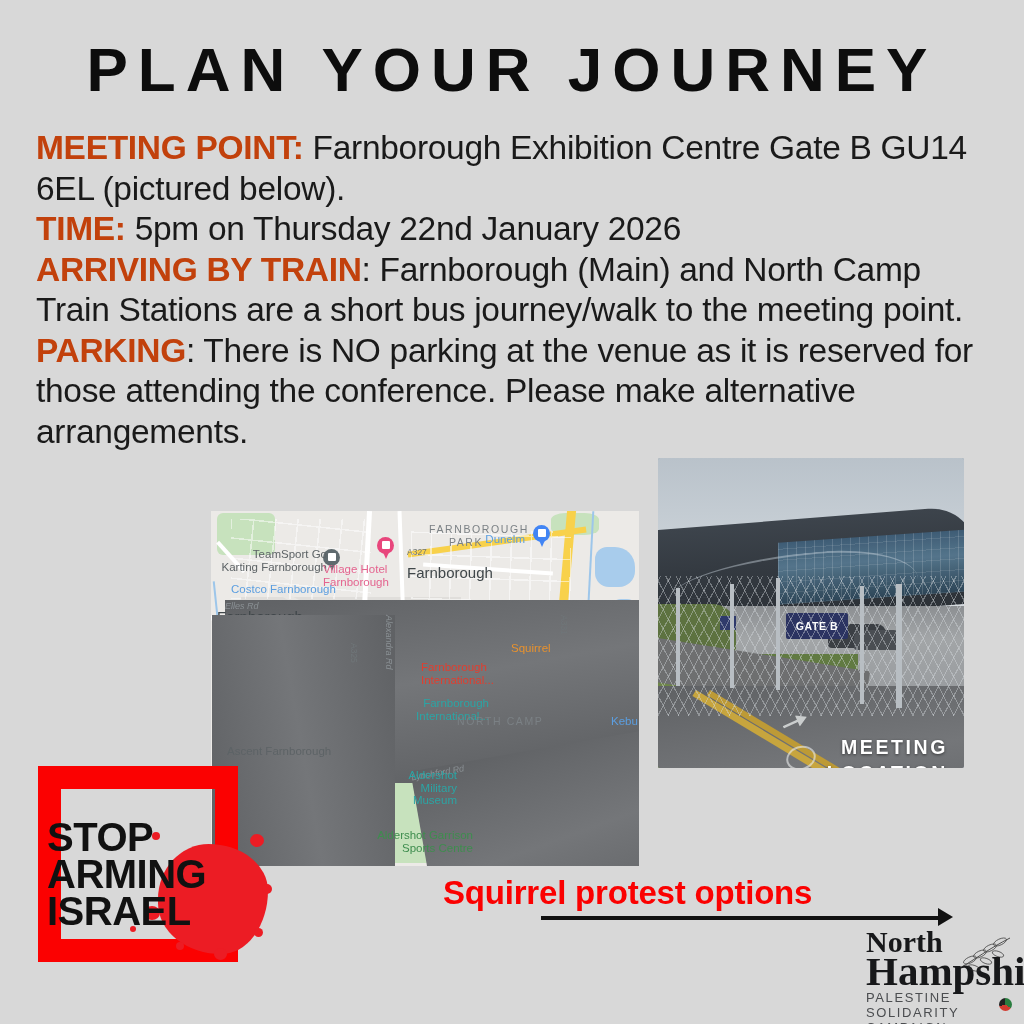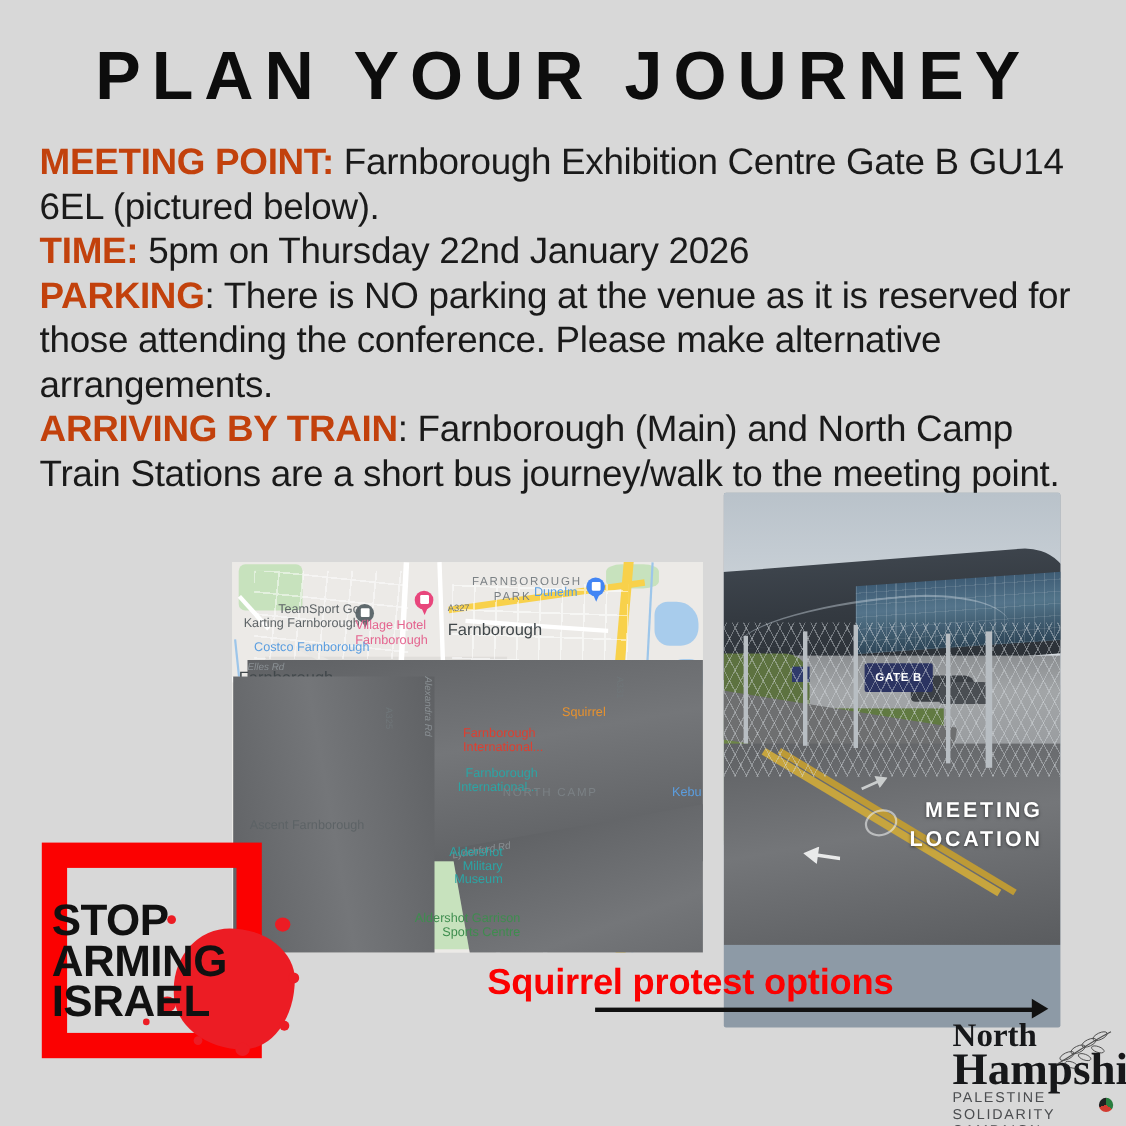--- a/index.html
+++ b/index.html
@@ -82,21 +82,21 @@
     border-left:4px solid transparent;border-right:4px solid transparent;
     border-top:9px solid var(--pc,#5f6a6e);
   }
   .pin i{
     position:absolute;left:4.5px;top:4px;width:8px;height:8px;
     background:#fff;border-radius:1px;display:block;font-style:normal;
   }
 
   
   .photo{
-    position:absolute;left:658px;top:448px;width:306px;height:486px;
+    position:absolute;left:658px;top:458px;width:306px;height:310px;
     overflow:hidden;background:#8d9aa6;border-radius:2px;
   }
   .sky{position:absolute;left:0;top:0;width:100%;height:175px;
        background:linear-gradient(#b9c2ca,#cdd4da 60%,#d9dde1);}
   .bldg{
     position:absolute;left:-12px;top:60px;width:330px;height:98px;
     background:linear-gradient(180deg,#3d444c 0%,#343a41 45%,#2c3137 100%);
     border-radius:0 48px 4px 4px;
     transform:skewY(-4.5deg);
   }
@@ -226,22 +226,22 @@
 </head>
 <body>
 
 <div class="poster">
 
   <div class="title">PLAN YOUR JOURNEY</div>
 
   <div class="body-copy">
     <p><span class="lbl">MEETING POINT:</span><span> Farnborough Exhibition Centre Gate B GU14 6EL (pictured below).</span></p>
     <p><span class="lbl">TIME:</span><span> 5pm on Thursday 22nd January 2026</span></p>
+    <p><span class="lbl">ARRIVING BY TRAIN</span><span>: Farnborough (Main) and North Camp Train Stations are a short bus journey/walk to the meeting point.</span></p>
     <p><span class="lbl">PARKING</span><span>: There is NO parking at the venue as it is reserved for those attending the conference. Please make alternative arrangements.</span></p>
-    <p><span class="lbl">ARRIVING BY TRAIN</span><span>: Farnborough (Main) and North Camp Train Stations are a short bus journey/walk to the meeting point.</span></p>
   </div>
 
   <div class="map">
     <div class="map-inner">
 
       <div class="m-grey" style="left:0;top:0;width:428px;height:355px;background:#eceae7;"></div>
 
       <div class="m-green" style="left:6px;top:2px;width:58px;height:42px;border-radius:6px;"></div>
       <div class="m-green" style="left:268px;top:142px;width:82px;height:68px;border-radius:40% 30% 45% 35%;"></div>
       <div class="m-green" style="left:262px;top:238px;width:56px;height:44px;border-radius:40% 50% 30% 45%;"></div>

